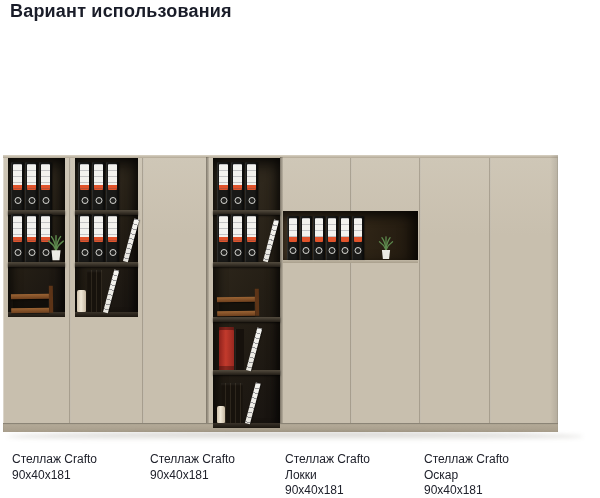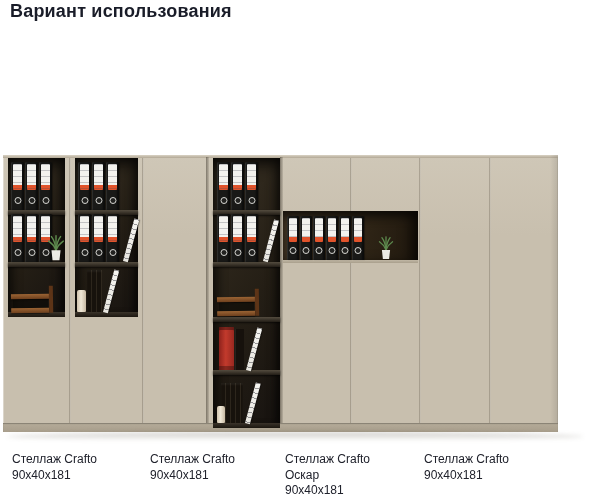--- a/index.html
+++ b/index.html
@@ -259,21 +259,22 @@
   <div class="label" style="left:12px;">
     <span>Стеллаж Crafto</span>
     <span>90x40x181</span>
   </div>
   <div class="label" style="left:150px;">
     <span>Стеллаж Crafto</span>
     <span>90x40x181</span>
   </div>
   <div class="label" style="left:285px;">
     <span>Стеллаж Crafto</span>
+    <span>Локки</span>
+    <span>90x40x181</span>
+  </div>
+  <div class="label" style="left:424px;">
+    <span>Стеллаж Crafto</span>
     <span>Оскар</span>
     <span>90x40x181</span>
   </div>
-  <div class="label" style="left:424px;">
-    <span>Стеллаж Crafto</span>
-    <span>90x40x181</span>
-  </div>
 
 </div>
 
 </body></html>

